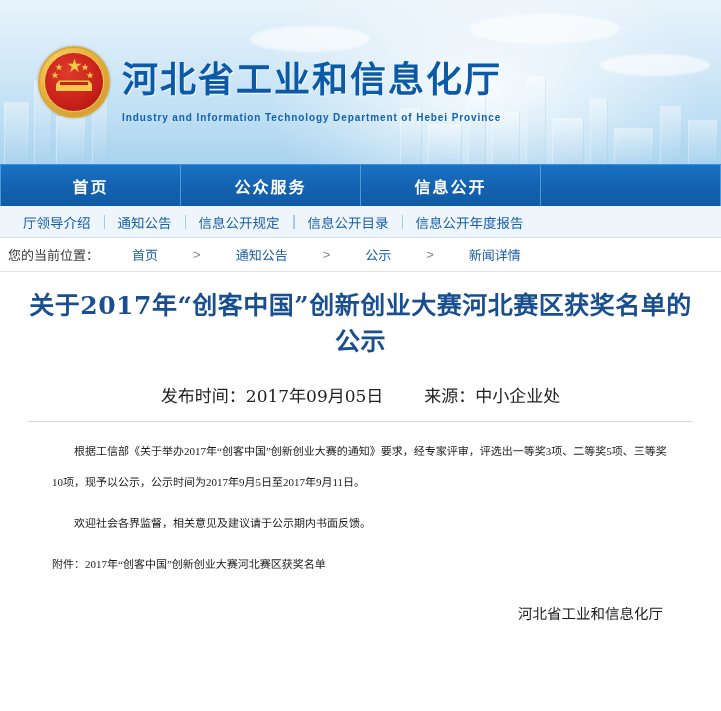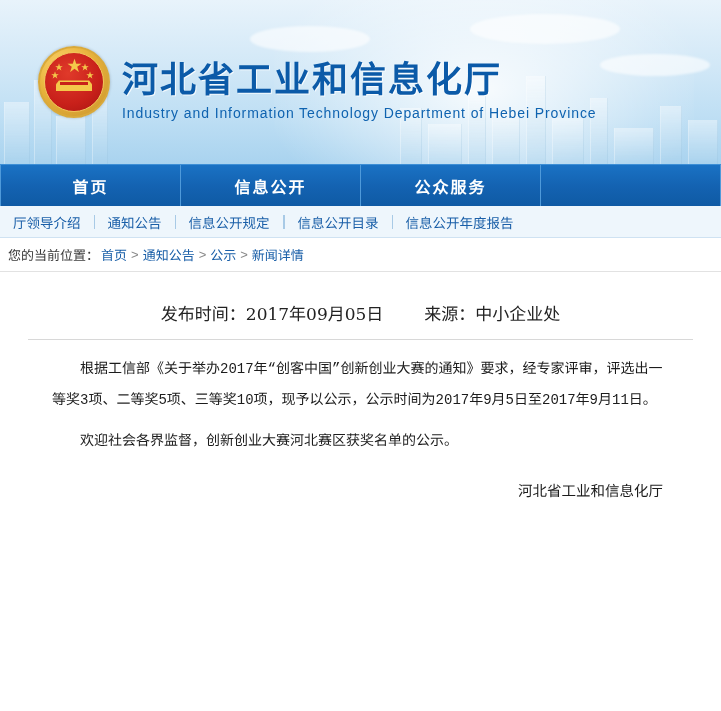--- a/index.html
+++ b/index.html
@@ -94,23 +94,23 @@
   .banner-cn {
     font-family: "DejaVu Serif", serif;
     font-size: 36px;
     font-weight: bold;
     letter-spacing: 2px;
     color: #0b5aa8;
     text-shadow: 1px 1px 0 rgba(255,255,255,0.8);
     white-space: nowrap;
   }
   .banner-en {
-    margin-top: 3px;
-    font-size: 14px;
-    font-weight: normal;
+    margin-top: 10px;
+    font-size: 10px;
+    font-weight: bold;
     letter-spacing: 0.9px;
     color: #0f63b0;
     white-space: nowrap;
   }
 
   
   .mainnav {
     height: 42px;
     background: linear-gradient(180deg, #1a72c4 0%, #1463b2 50%, #0f5aa4 100%);
     display: flex;
@@ -131,21 +131,21 @@
   }
   .mainnav .item:first-child { border-left: 1px solid #4f9ada; }
 
   
   .subnav {
     height: 32px;
     background: #eef6fc;
     border-bottom: 1px solid #cfe2f2;
     display: flex;
     align-items: center;
-    padding: 0 0;
+    padding: 0 10px;
   }
   .subnav .sitem {
     color: #1a5fa8;
     font-size: 13.5px;
     padding: 0 13px;
     white-space: nowrap;
     cursor: pointer;
   }
   .subnav .sep {
     width: 1px; height: 14px; background: #a8cae6;
@@ -153,55 +153,56 @@
 
   
   .breadcrumb {
     height: 34px;
     display: flex;
     align-items: center;
     padding-left: 8px;
     font-size: 13px;
     color: #3a3a3a;
     border-bottom: 1px solid #e2e2e2;
+    gap: 31px;
   }
   .breadcrumb .crumb { color: #1a5fa8; }
   .breadcrumb .arrow { color: #888; padding: 0 4px; }
   .breadcrumb .lead { padding-right: 2px; }
 
   
   .article {
     padding: 16px 22px 0 22px;
   }
   .art-title {
     font-family: "DejaVu Serif", serif;
     font-size: 25px;
     font-weight: bold;
     color: #1a4f8f;
     text-align: center;
     line-height: 36px;
     letter-spacing: 0.5px;
   }
   .art-meta {
-    margin-top: 12px;
+    margin-top: 22px;
     text-align: center;
     font-family: "DejaVu Serif", serif;
     font-size: 17px;
     color: #222;
   }
   .art-meta .gap { display: inline-block; width: 30px; }
   .hr {
     margin: 14px 6px 0 6px;
     border: 0;
     border-top: 1px solid #d8d8d8;
   }
   .art-body {
     padding: 14px 30px 0 30px;
-    font-family: Liberation Mono, monospace;
-    font-size: 14px;
+    font-family: Liberation Serif, serif;
+    font-size: 11px;
     color: #1c1c1c;
     line-height: 31px;
   }
   .art-body p { margin: 0 0 10px 0; }
   .art-body p.indent { text-indent: 2em; }
   .art-sign {
     padding: 12px 36px 0 0;
     text-align: right;
     font-family: "DejaVu Serif", serif;
     font-size: 14.5px;
@@ -250,22 +251,22 @@
     </div>
 
     <div class="banner-titles">
       <div class="banner-cn">河北省工业和信息化厅</div>
       <div class="banner-en">Industry and Information Technology Department of Hebei Province</div>
     </div>
   </div>
 
   <div class="mainnav">
     <div class="item">首页</div>
+    <div class="item">公众服务</div>
     <div class="item">信息公开</div>
-    <div class="item">公众服务</div>
     <div class="item"></div>
   </div>
 
   <div class="subnav">
     <div class="sitem">厅领导介绍</div>
     <div class="sep"></div>
     <div class="sitem">通知公告</div>
     <div class="sep"></div>
     <div class="sitem">信息公开规定</div>
     <div class="sep"></div>
@@ -280,30 +281,32 @@
     <span class="crumb">首页</span>
     <span class="arrow">&gt;</span>
     <span class="crumb">通知公告</span>
     <span class="arrow">&gt;</span>
     <span class="crumb">公示</span>
     <span class="arrow">&gt;</span>
     <span class="crumb">新闻详情</span>
   </div>
 
   <div class="article">
+    <div class="art-title">关于2017年“创客中国”创新创业大赛河北赛区获奖名单的公示</div>
 
     <div class="art-meta">
       <span>发布时间：</span><span>2017年09月05日</span>
       <span class="gap"></span>
       <span>来源：</span><span>中小企业处</span>
     </div>
 
     <hr class="hr">
 
     <div class="art-body">
       <p class="indent">根据工信部《关于举办2017年“创客中国”创新创业大赛的通知》要求，经专家评审，评选出一等奖3项、二等奖5项、三等奖10项，现予以公示，公示时间为2017年9月5日至2017年9月11日。</p>
-      <p class="indent">欢迎社会各界监督，创新创业大赛河北赛区获奖名单的公示。</p>
+      <p class="indent">欢迎社会各界监督，相关意见及建议请于公示期内书面反馈。</p>
+      <p>附件：2017年“创客中国”创新创业大赛河北赛区获奖名单</p>
     </div>
 
     <div class="art-sign">河北省工业和信息化厅</div>
   </div>
 
 </div>
 
 </body></html>

